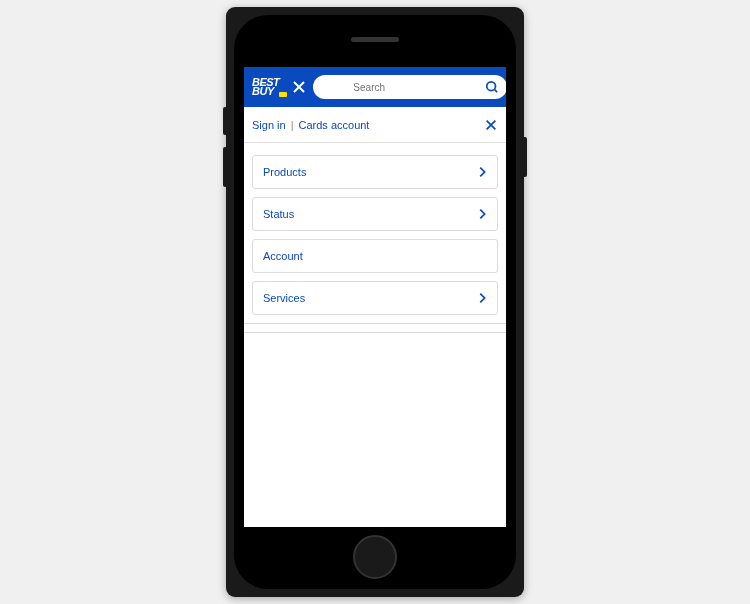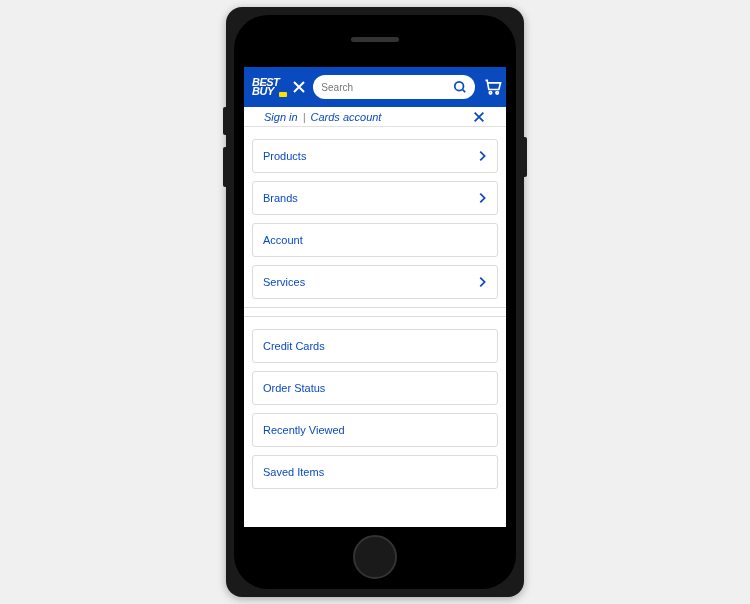--- a/index.html
+++ b/index.html
@@ -9,21 +9,21 @@
       width: 750px;
       height: 604px;
       display: flex;
       align-items: center;
       justify-content: center;
     }
     .phone-frame {
       width: 298px;
       height: 590px;
       background: #1a1a1a;
-      border-radius: 16px;
+      border-radius: 9px;
       padding: 8px;
       position: relative;
       box-shadow: 0 2px 8px rgba(0,0,0,0.3);
     }
     .phone-inner {
       width: 100%;
       height: 100%;
       background: #000;
       border-radius: 34px;
       padding: 6px;
@@ -128,38 +128,38 @@
       display: flex;
       align-items: center;
       padding: 0 8px;
     }
     .search-input {
       border: none;
       outline: none;
       flex: 1;
       font-size: 10px;
       color: #333;
+      margin-left: 32px;
     }
     .search-icon {
       color: #0a4abf;
       display: flex;
     }
     .cart-icon {
       color: #fff;
       display: flex;
       margin-left: 2px;
     }
     .auth-bar {
-      height: 20px;
-      display: flex;
-      align-items: center;
-      padding: 0 20px;
+      height: 36px;
+      display: flex;
+      align-items: center;
+      padding: 0 8px;
       border-bottom: 1px solid #e0e0e0;
       font-size: 11px;
-      font-style: italic;
     }
     .auth-link {
       color: #0a4abf;
     }
     .auth-sep {
       color: #888;
       margin: 0 5px;
     }
     .auth-close {
       margin-left: auto;
@@ -253,52 +253,38 @@
         <div id="primary-menu">
             <div class="menu-item">
               <span>Products</span>
               <span class="chevron">
                 <svg width="10" height="14" viewBox="0 0 10 16" fill="none" stroke="currentColor" stroke-width="2">
                   <path d="M3 3 L8 8 L3 13"></path>
                 </svg>
               </span>
             </div>
             <div class="menu-item">
-              <span>Brands</span>
+              <span>Status</span>
               <span class="chevron">
                 <svg width="10" height="14" viewBox="0 0 10 16" fill="none" stroke="currentColor" stroke-width="2">
                   <path d="M3 3 L8 8 L3 13"></path>
                 </svg>
               </span>
             </div>
             <div class="menu-item">
               <span>Account</span>
             </div>
             <div class="menu-item">
               <span>Services</span>
               <span class="chevron">
                 <svg width="10" height="14" viewBox="0 0 10 16" fill="none" stroke="currentColor" stroke-width="2">
                   <path d="M3 3 L8 8 L3 13"></path>
                 </svg>
               </span>
             </div>
           </div>
         <div class="section-divider-top"></div>
         <div class="section-divider"></div>
-        <div id="secondary-menu">
-            <div class="menu-item">
-              <span>Credit Cards</span>
-            </div>
-            <div class="menu-item">
-              <span>Order Status</span>
-            </div>
-            <div class="menu-item">
-              <span>Recently Viewed</span>
-            </div>
-            <div class="menu-item">
-              <span>Saved Items</span>
-            </div>
-          </div>
       </div>
 
     </div>
   </div>
 </div>
 
 </body></html>

